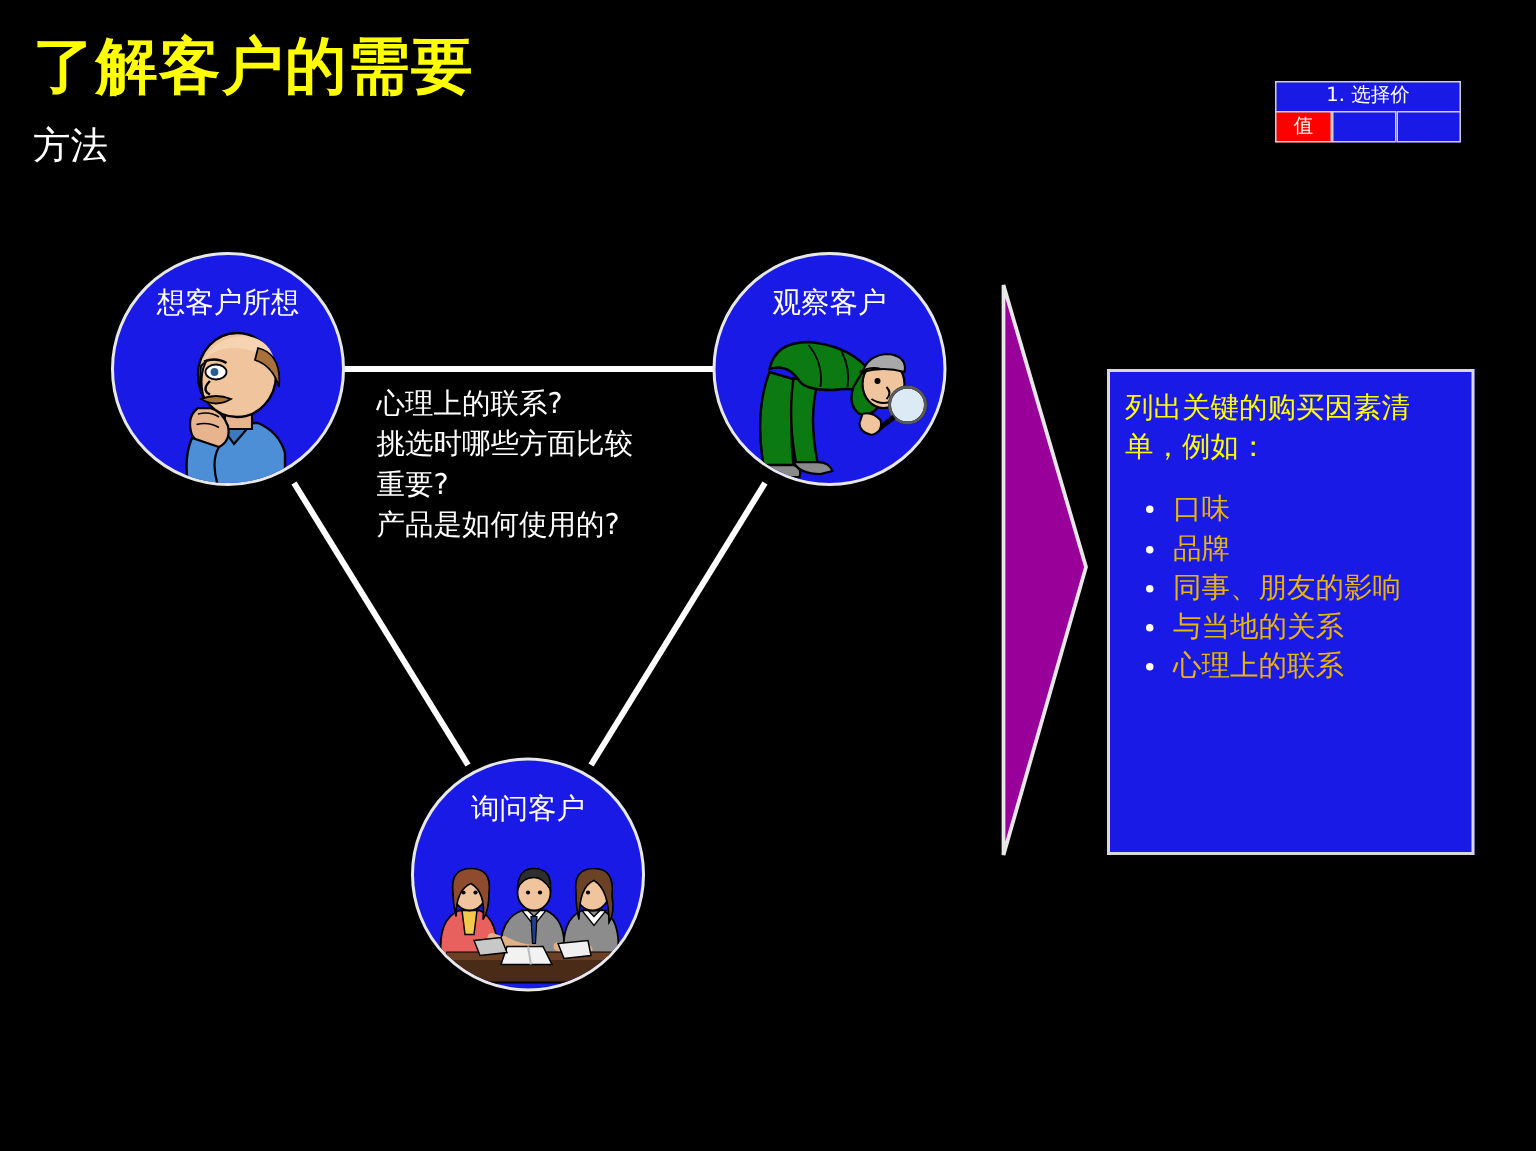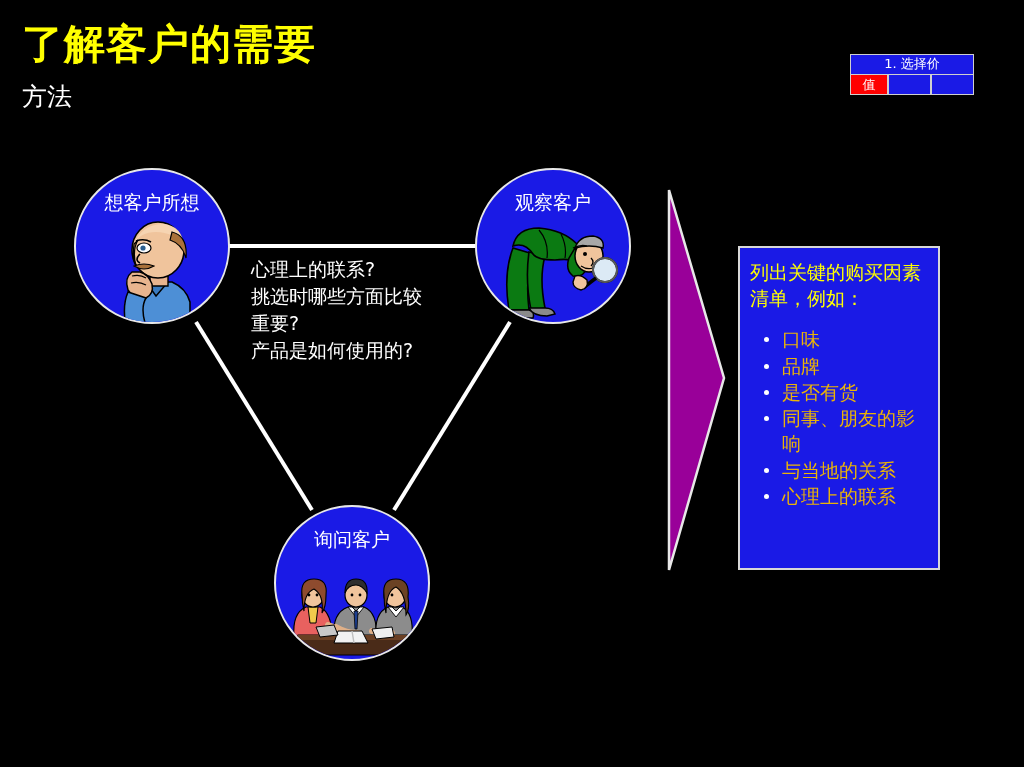--- a/index.html
+++ b/index.html
@@ -111,21 +111,21 @@
   }
   .questions div { white-space: nowrap; }
 
   
   #arrow { position: absolute; left: 660px; top: 180px; width: 76px; height: 400px; }
 
   
   .panel {
     position: absolute;
     left: 738px; top: 246px;
-    width: 202px; height: 324px;
+    width: 245px; height: 324px;
     background: #1A1AE6;
     border: 2px solid #D8D8D8;
     padding: 12px 10px 10px 10px;
   }
   .panel-head {
     color: #FFFF00;
     font-size: 19px;
     line-height: 1.35;
     margin-bottom: 16px;
   }
@@ -282,20 +282,19 @@
 
   <svg id="arrow" viewBox="0 0 76 400">
     <polygon points="9,10 64,198 9,390" fill="#990099" stroke="#E8E8E8" stroke-width="2.5"></polygon>
   </svg>
 
   <div class="panel">
     <div class="panel-head">列出关键的购买因素清单，例如：</div>
     <ul class="panel-list">
       <li>口味</li>
       <li>品牌</li>
-      <li>是否有货</li>
       <li>同事、朋友的影响</li>
       <li>与当地的关系</li>
       <li>心理上的联系</li>
     </ul>
   </div>
 
 </div>
 
 </body></html>

